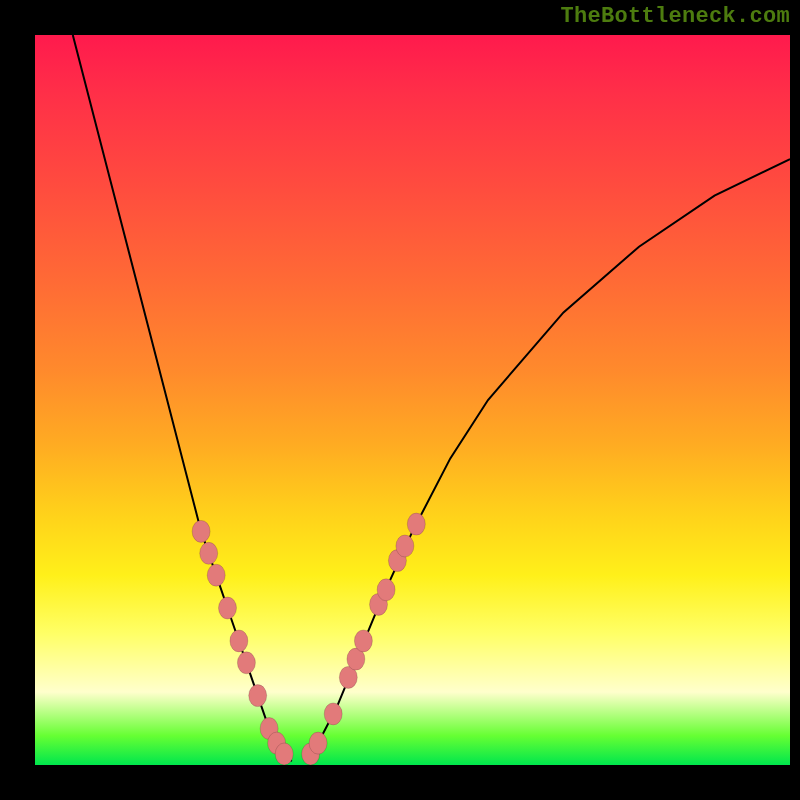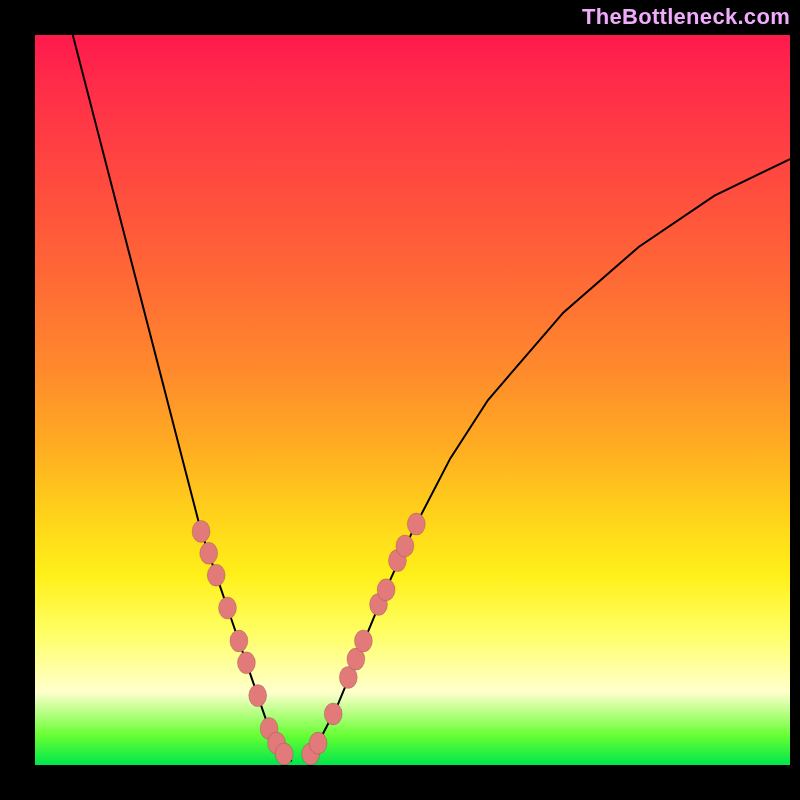--- a/index.html
+++ b/index.html
@@ -26,24 +26,24 @@
       #fff01a 74%,
       #ffff66 82%,
       #ffffcc 90%,
       #66ff33 96%,
       #00e64d 100%
     );
   }
   .watermark {
     position: absolute;
     top: 4px; right: 10px;
-    font-family: Liberation Sans, sans-serif;
+    font-family: Liberation Mono, monospace;
     font-size: 22px;
     font-weight: 600;
-    color: #f0abfc;
+    color: #4d7c0f;
     letter-spacing: 0.3px;
   }
   svg.curves {
     position: absolute;
     left: 0; top: 0;
     width: 755px; height: 730px;
   }
   .curve { stroke: #000; stroke-width: 2; fill: none; }
   .marker { fill: #e27a7a; stroke: rgba(0,0,0,0.25); stroke-width: 0.6; }
 </style>

